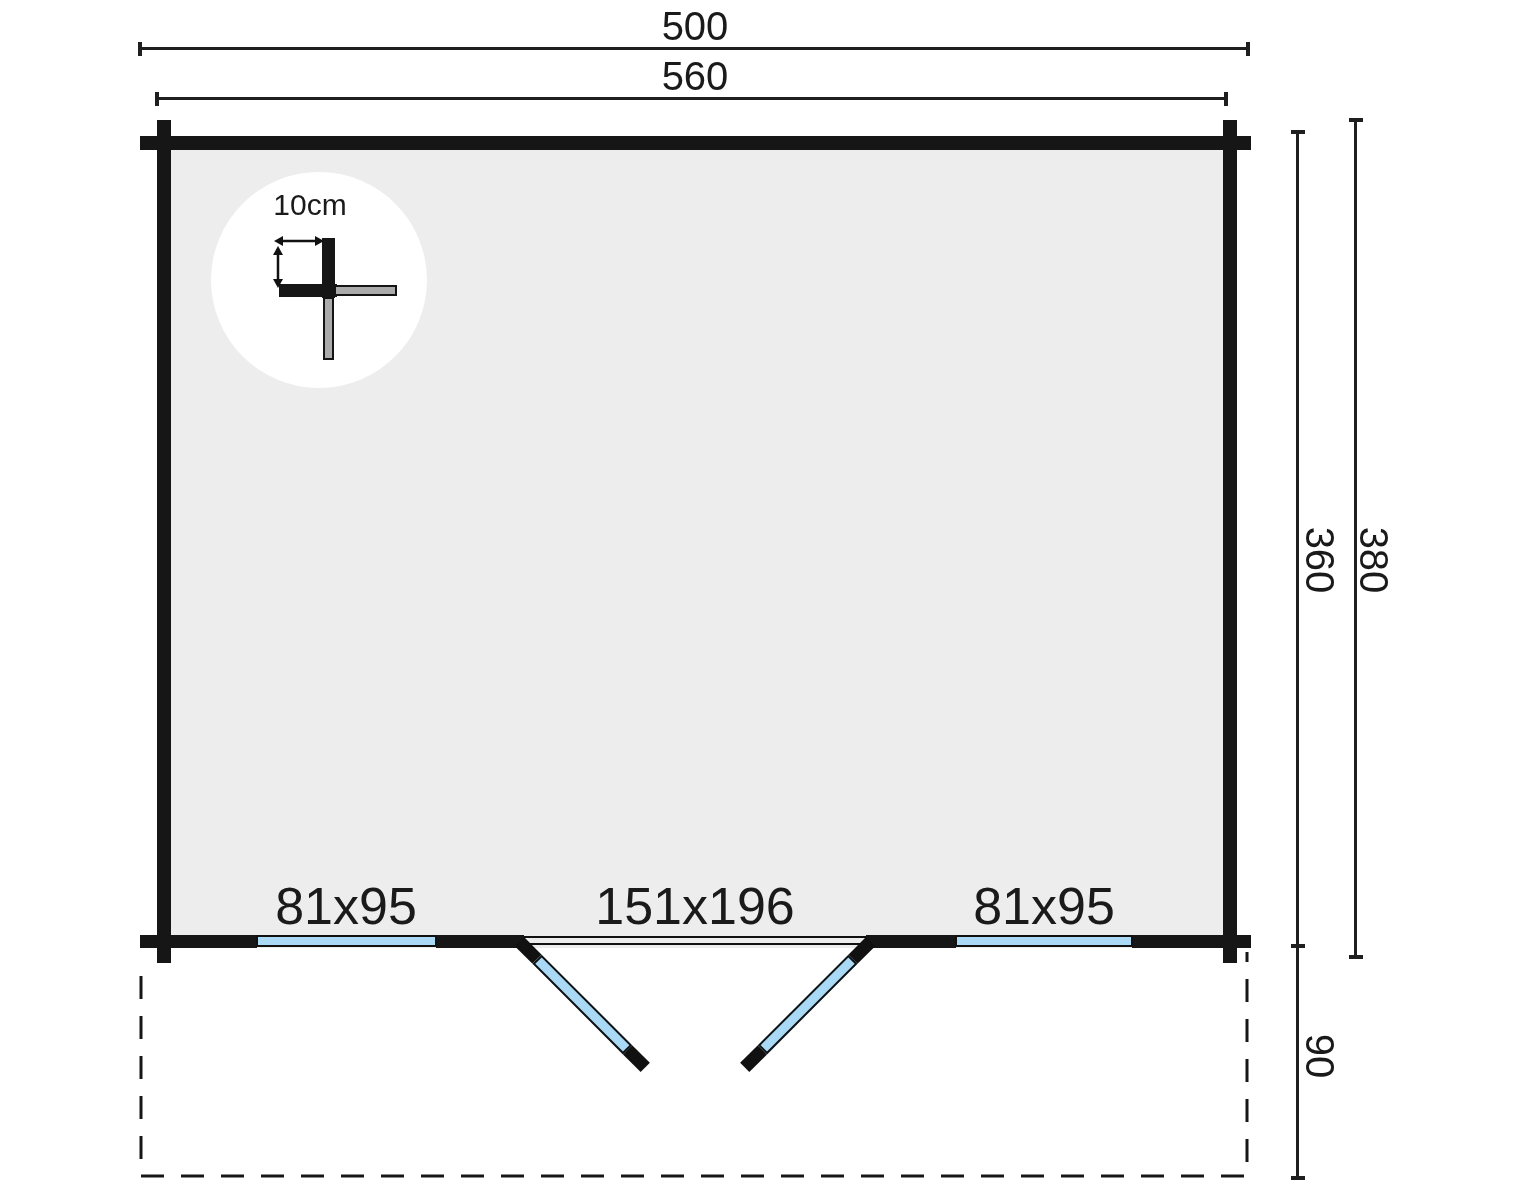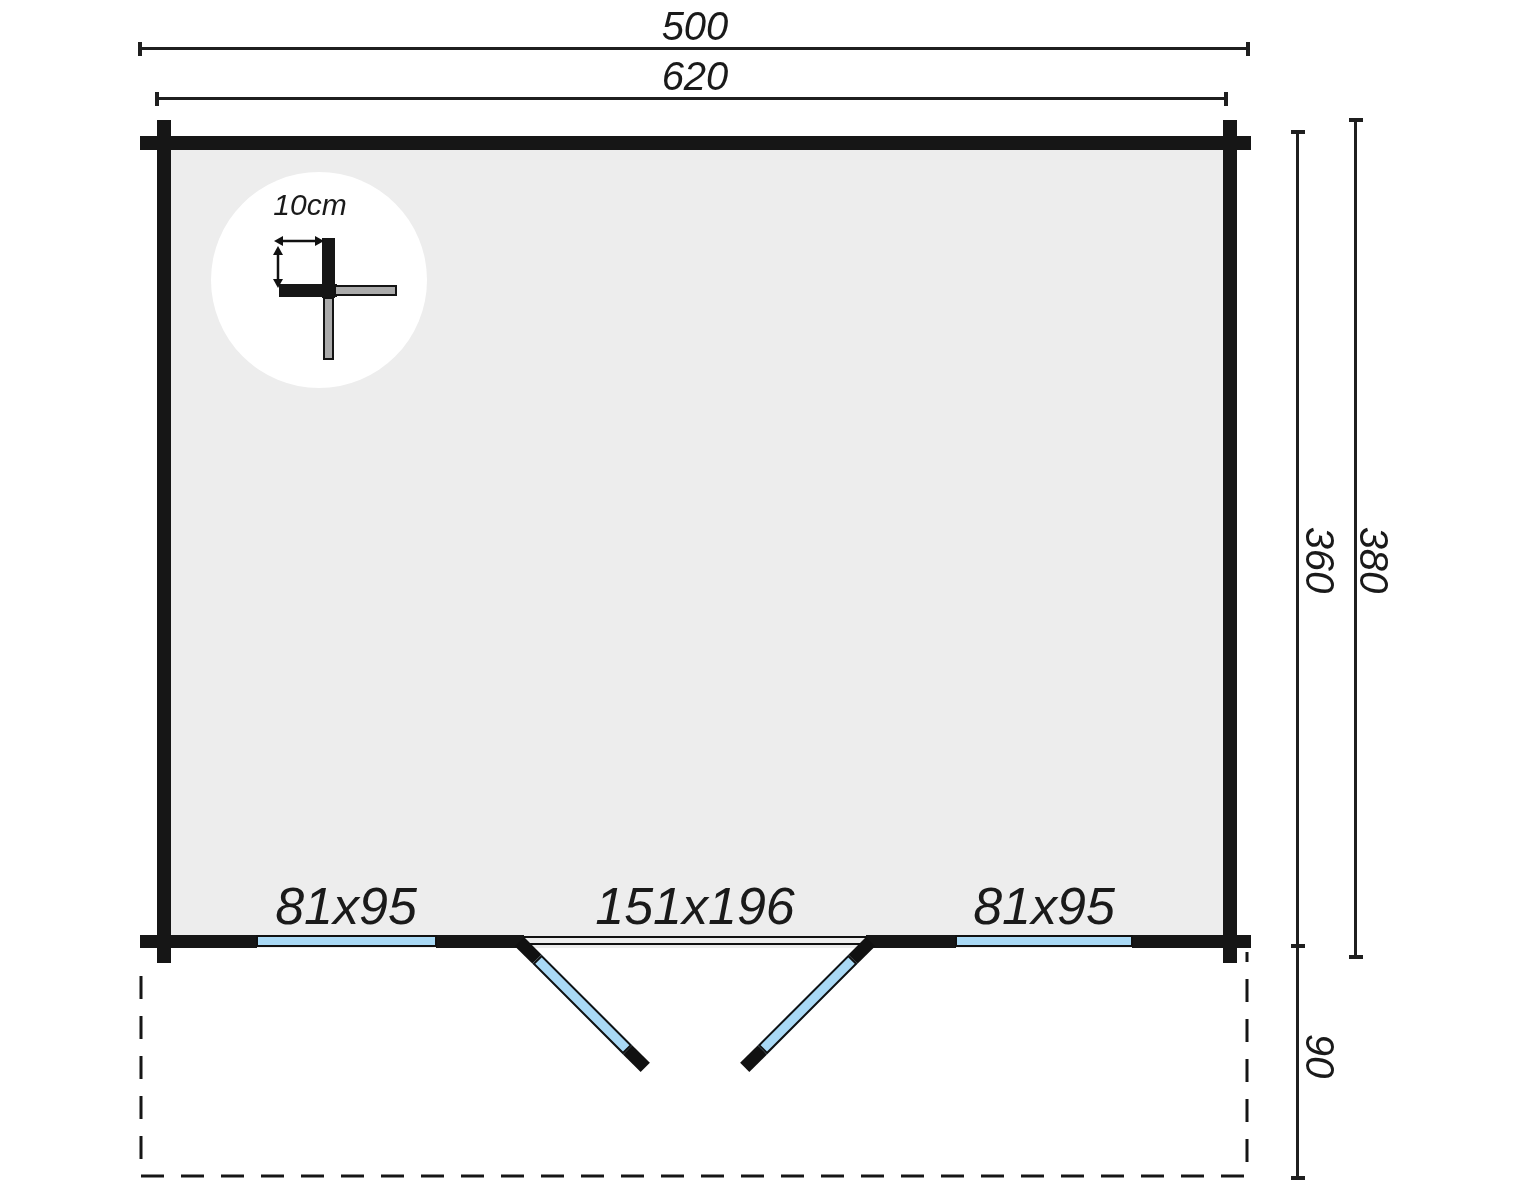--- a/index.html
+++ b/index.html
@@ -7,21 +7,21 @@
     --floor:#ededed;
     --glass:#a9d9f5;
     --log-end:#ababab;
     --dim-line:#1f1f1f;
     --background:#ffffff;
     --text:#1a1a1a;
   }
   *{margin:0;padding:0;box-sizing:border-box;}
   html,body{width:1530px;height:1188px;background:var(--background);overflow:hidden;}
   body{font-family:"Liberation Sans", sans-serif;color:var(--text);}
-  .canvas{position:relative;width:1530px;height:1075px;background:var(--background);font-style:italic;}
+  .canvas{position:relative;width:1530px;height:1075px;background:var(--background);}
   .abs{position:absolute;}
   .dim-line{background:var(--dim-line);}
   .tick{background:var(--dim-line);}
   .dim-label{font-size:40px;line-height:44px;text-align:center;color:var(--text);letter-spacing:0px;}
   .vlabel{position:absolute;font-size:40px;line-height:44px;white-space:nowrap;transform:translate(-50%,-50%) rotate(90deg);color:var(--text);}
   .wall{background:var(--wall);}
   .floor{background:var(--floor);}
   .window{background:var(--glass);border:2px solid #111;}
   .door-leaf{display:flex;height:13px;}
   .door-leaf .hinge,.door-leaf .cap{width:25px;height:13px;background:#111;flex:0 0 auto;}
@@ -37,21 +37,21 @@
 <div class="canvas">
 
   <div>
     <div class="abs dim-label" style="left:595px;top:4px;width:200px;">500</div>
     <div class="abs dim-line" style="left:140px;top:47px;width:1109px;height:3px;"></div>
     <div class="abs tick" style="left:138px;top:42px;width:4px;height:14px;"></div>
     <div class="abs tick" style="left:1246px;top:42px;width:4px;height:14px;"></div>
   </div>
 
   <div>
-    <div class="abs dim-label" style="left:595px;top:54px;width:200px;">620</div>
+    <div class="abs dim-label" style="left:595px;top:54px;width:200px;">560</div>
     <div class="abs dim-line" style="left:157px;top:97px;width:1071px;height:3px;"></div>
     <div class="abs tick" style="left:155px;top:92px;width:4px;height:14px;"></div>
     <div class="abs tick" style="left:1224px;top:92px;width:4px;height:14px;"></div>
   </div>
 
   <div>
     <div class="abs floor" style="left:157px;top:136px;width:1080px;height:812px;"></div>
 
     <div class="abs wall" style="left:140px;top:136px;width:1111px;height:14px;"></div>
     <div class="abs wall" style="left:157px;top:120px;width:14px;height:843px;"></div>

